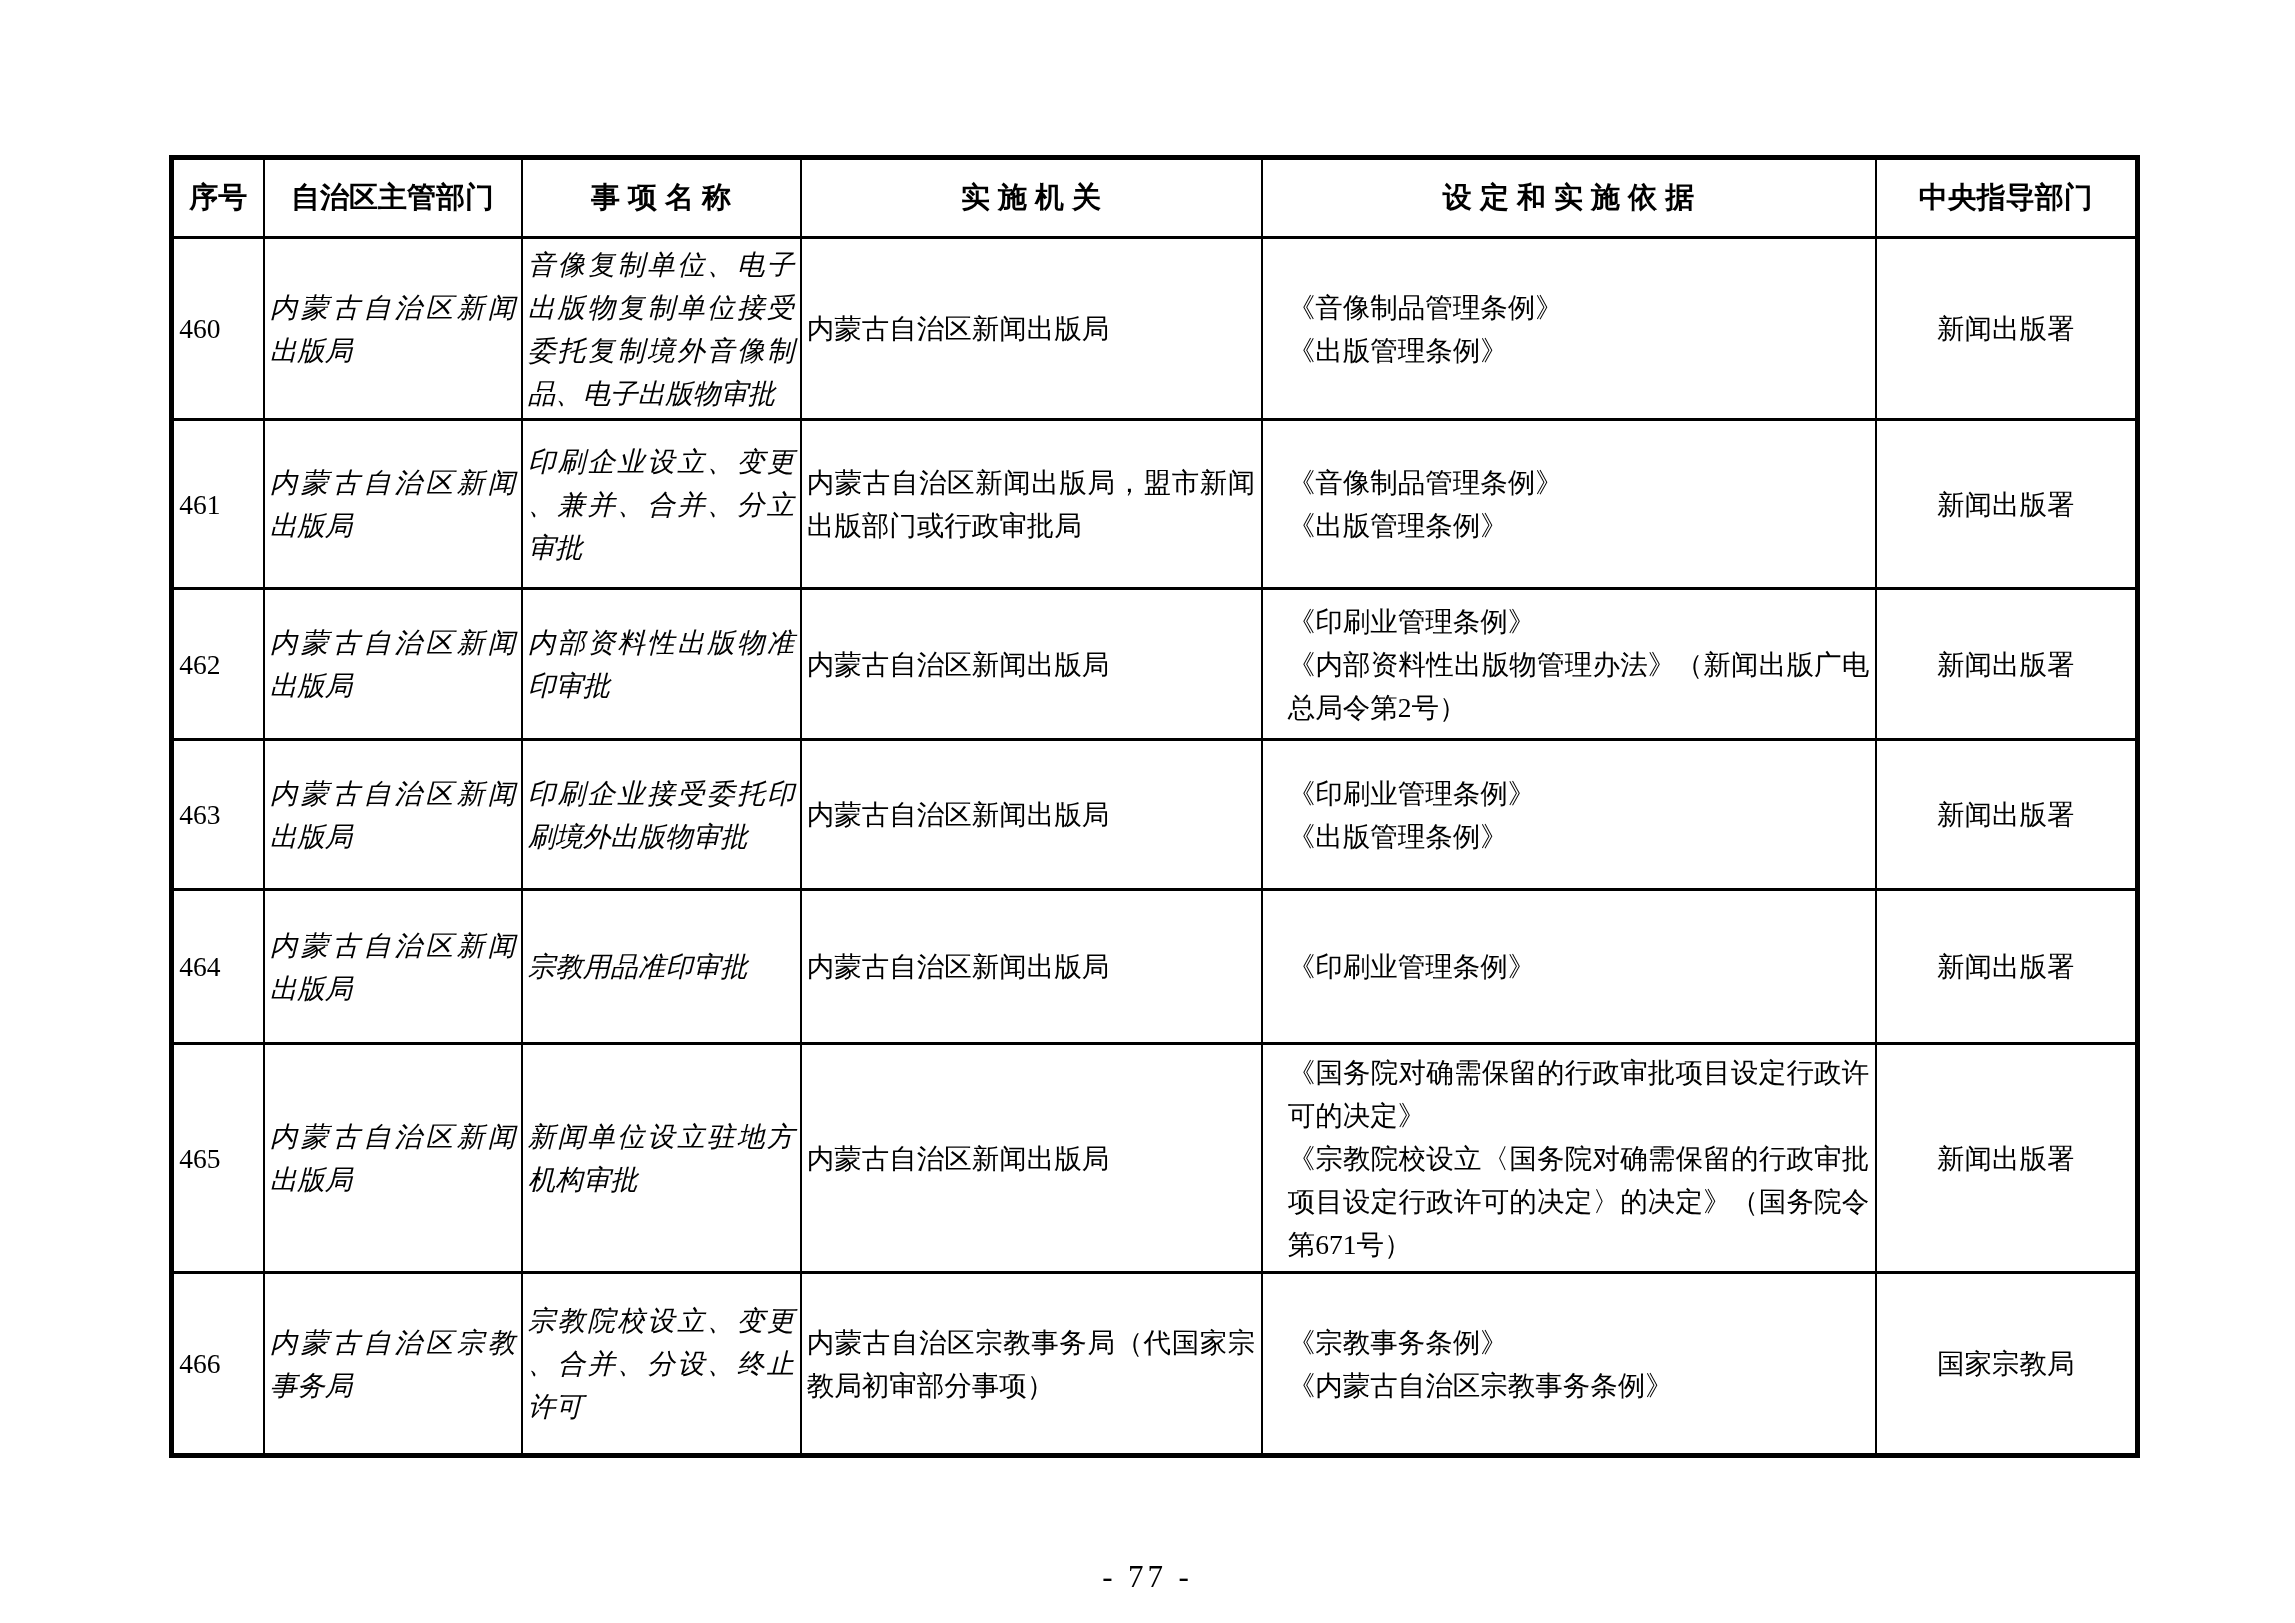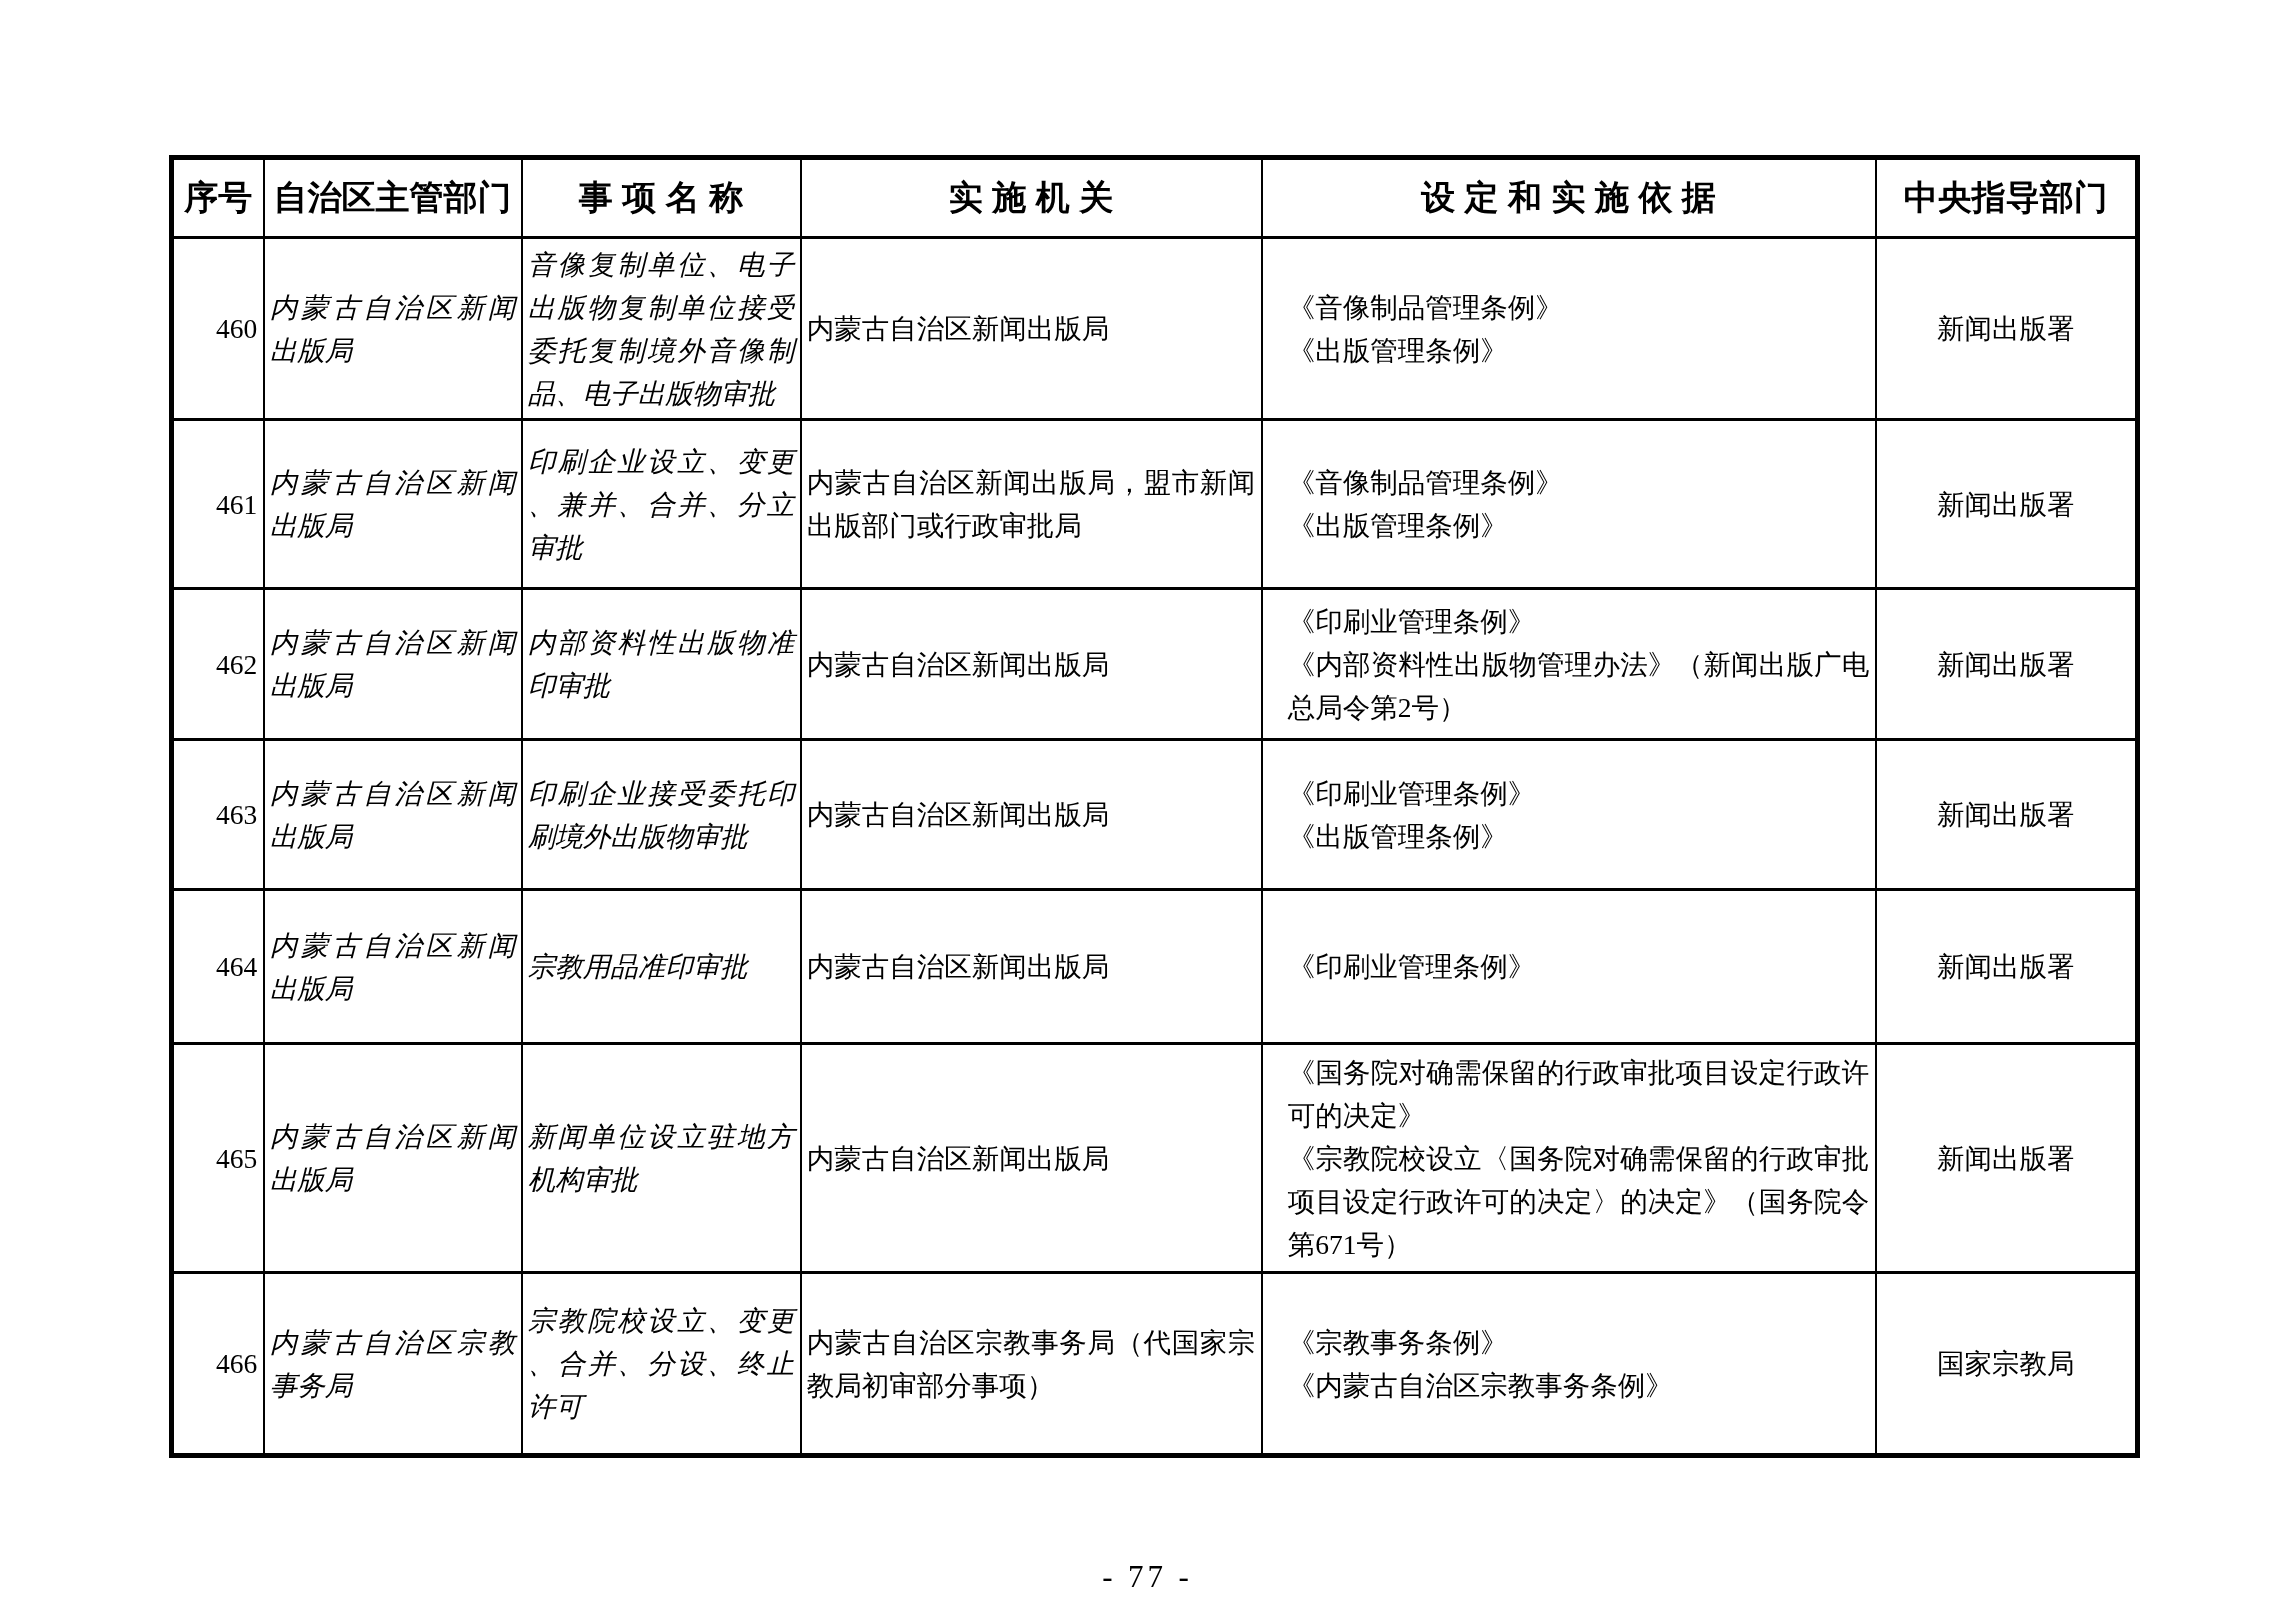--- a/index.html
+++ b/index.html
@@ -21,28 +21,28 @@
     border:2.6px solid #000;
     border-top-width:3.9px;
     border-bottom-width:3.9px;
     vertical-align:middle;
     padding:0 5.2px;
     overflow:hidden;
   }
   th.hdr{
     font-family:"Liberation Sans","DejaVu Sans",sans-serif;
     font-weight:600;
-    font-size:34px;
+    font-size:29px;
     padding:0 2.6px;
   }
   td{
     font-size:27.5px;
     line-height:43px;
   }
-  td.serial{ text-align:right; }
+  td.serial{ text-align:left; }
   td.central{ text-align:center; }
   td.dept, td.item{
     padding:0 3.3px;
     text-align:justify;
     text-justify:inter-character;
     word-break:break-all;
     line-break:anywhere;
     font-style:italic;
   }
   td.agency, td.basis{

